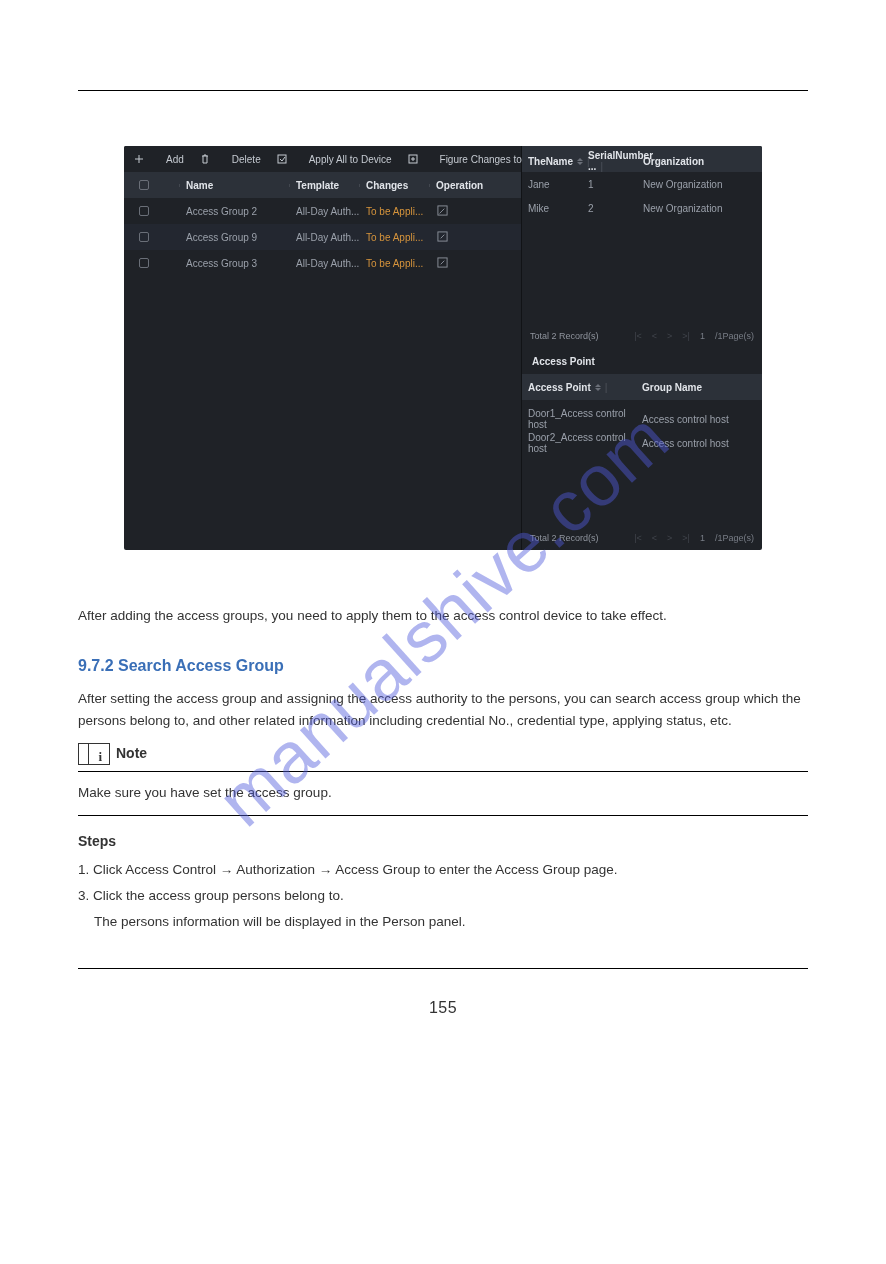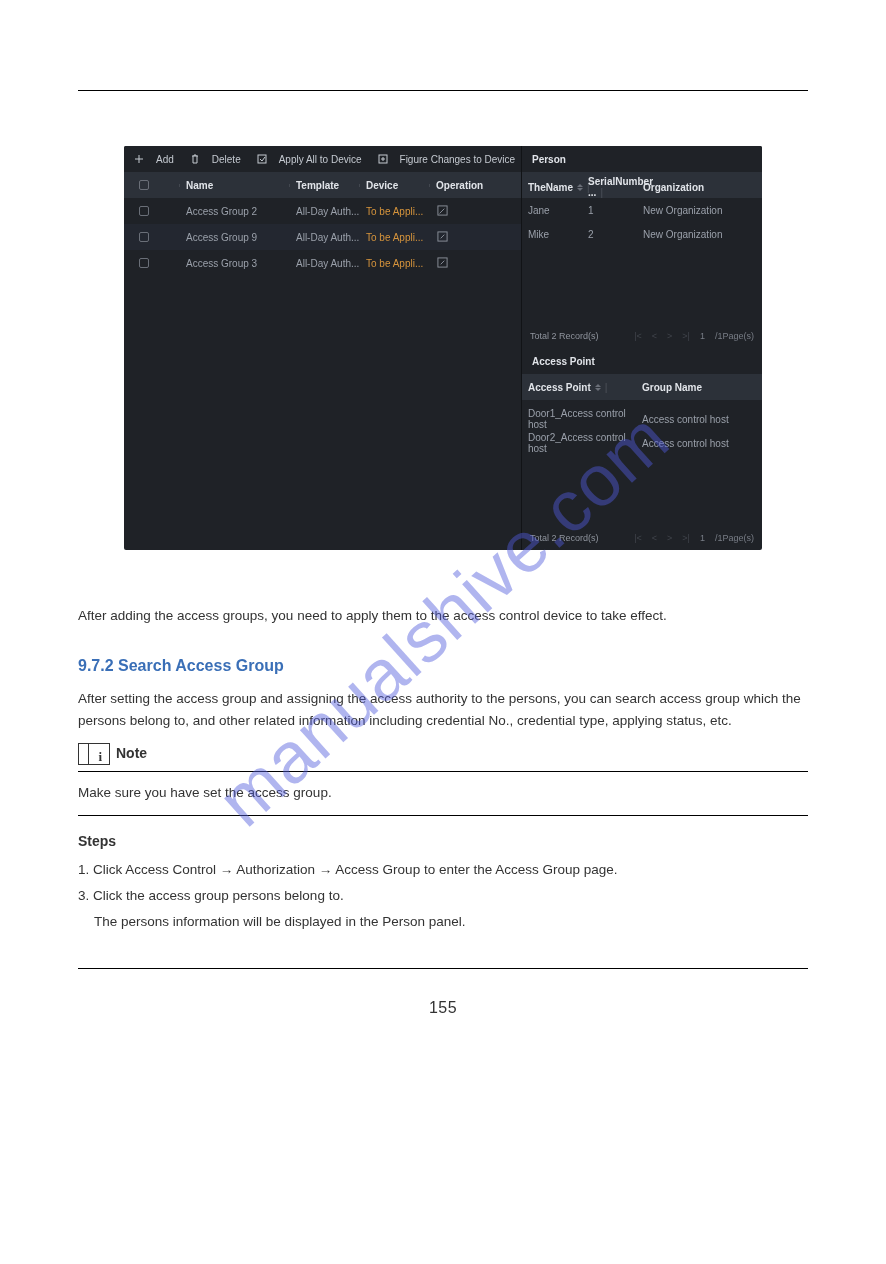--- a/index.html
+++ b/index.html
@@ -72,21 +72,21 @@
     align-items: center;
     height: 26px;
     padding: 0 10px;
     background: #1f2227;
     color: #c5cad1;
     font-size: 10px;
   }
   .toolbar .tb-item {
     display: flex;
     align-items: center;
-    gap: 12px;
+    gap: 22px;
     white-space: nowrap;
   }
   .toolbar .tb-item.dim { color: #555a63; }
   .tb-icon {
     width: 10px; height: 10px;
     display: inline-flex; align-items: center; justify-content: center;
   }
   .tb-icon svg { width: 10px; height: 10px; stroke: currentColor; fill: none; }
 
   .left-header, .row {
@@ -345,21 +345,21 @@
           </div>
         </div>
 
         <div class="left-header">
           <div>
               <div class="chk"></div>
             </div>
           <div class="hd"></div>
           <div class="hd">Name</div>
           <div class="hd">Template</div>
-          <div class="hd">Device</div>
+          <div class="hd">Changes</div>
           <div class="hd">Operation</div>
         </div>
 
         <div class="row">
           <div>
               <div class="chk"></div>
             </div>
           <div class="cell"></div>
           <div class="cell">Access Group 2</div>
           <div class="cell">All-Day Auth...</div>
@@ -398,21 +398,20 @@
                 <svg viewBox="0 0 12 12">
                   <rect x="1" y="1" width="10" height="10"></rect>
                   <path d="M4 8l4-4"></path>
                 </svg>
               </span></div>
         </div>
       </div>
 
       <div class="col-right">
         <div class="right-upper">
-          <div class="section-title">Person</div>
           <div class="right-header">
             <div style="display:flex;align-items:center;">
               <span>TheName</span>
               <span class="sorter">
                   <span class="up"></span>
                   <span class="down"></span>
                 </span>
               <span style="margin:0 4px;color:#42474f;">|</span>
             </div>
             <div><span>SerialNumber ...</span><span style="margin-left:4px;color:#42474f;">|</span></div>

